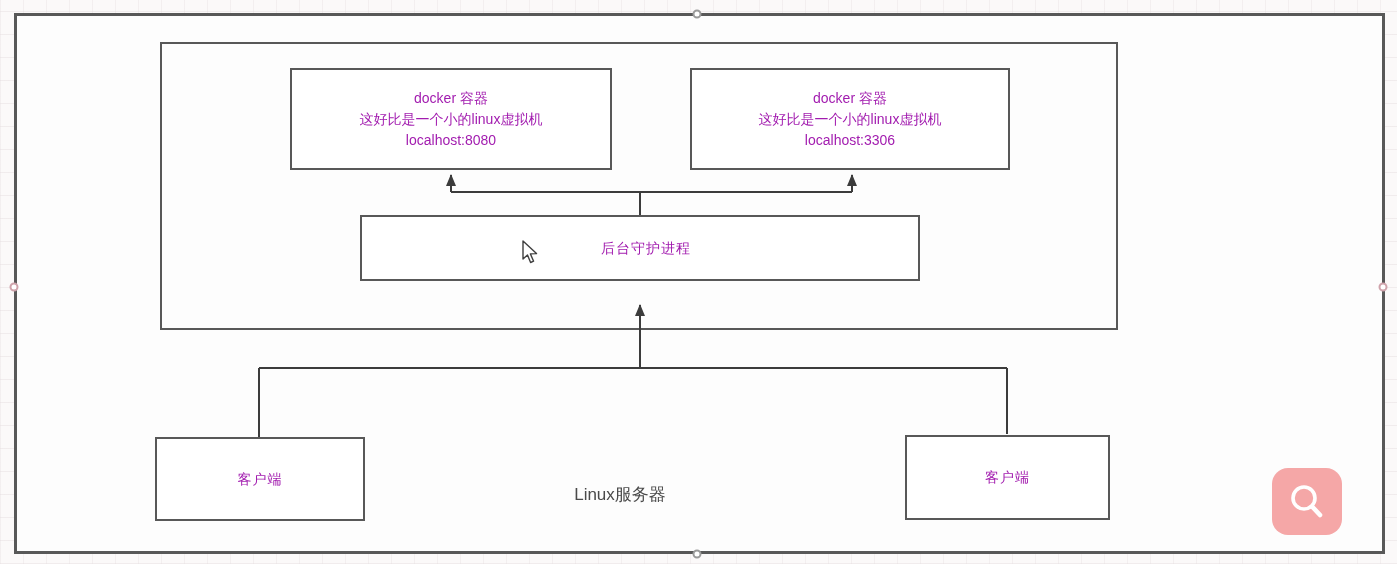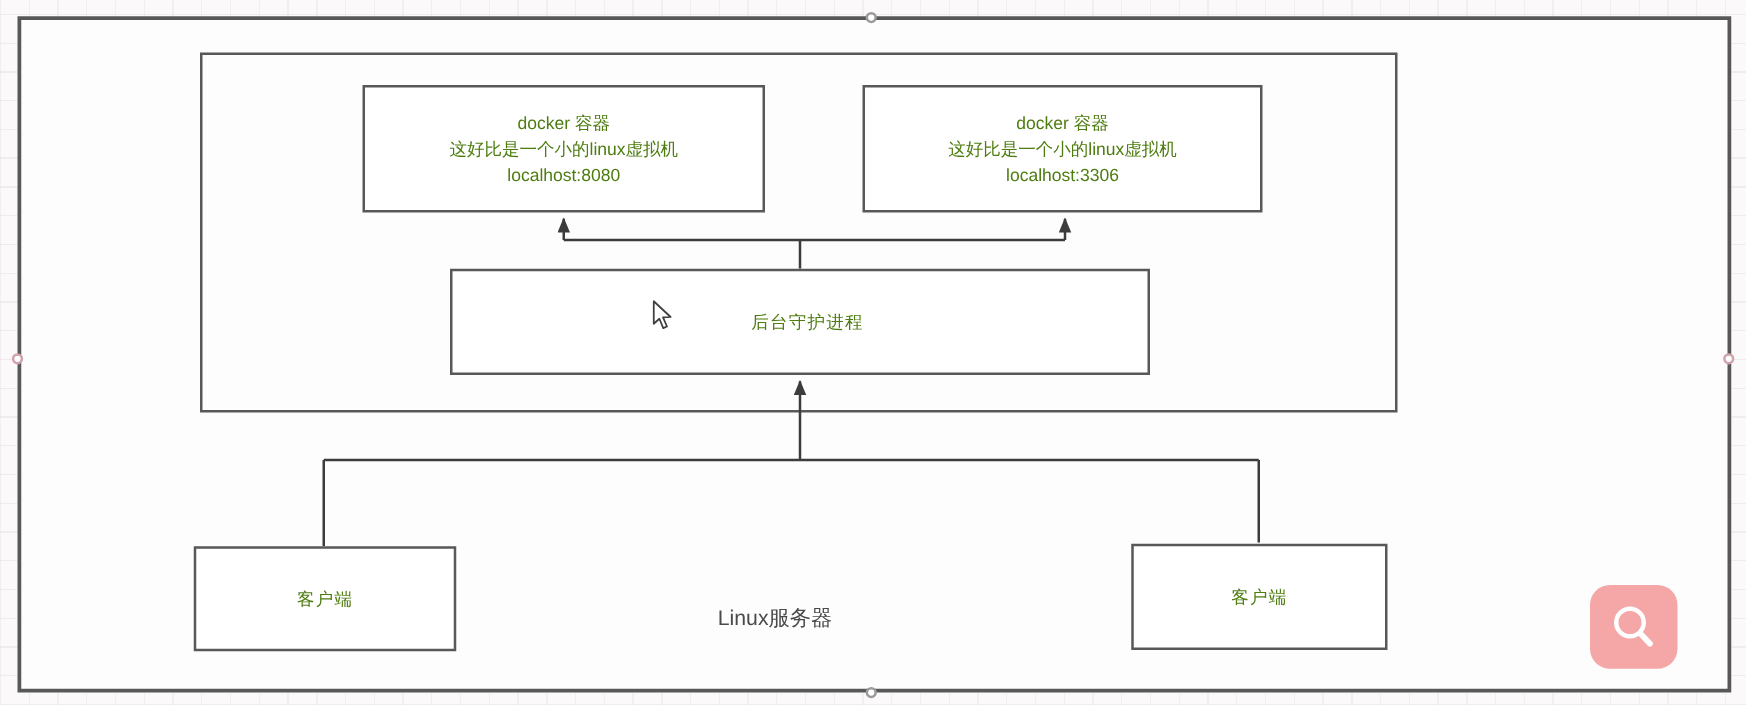--- a/index.html
+++ b/index.html
@@ -24,22 +24,22 @@
     box-sizing:border-box;
   }
   .outer-box{left:14px;top:13px;width:1371px;height:541px;border-width:3px;}
   .inner-box{left:160px;top:42px;width:958px;height:288px;}
   .node{
     display:flex;flex-direction:column;align-items:center;justify-content:center;
     text-align:center;background:#ffffff;
   }
   .docker1{left:290px;top:68px;width:322px;height:102px;}
   .docker2{left:690px;top:68px;width:320px;height:102px;}
-  .node .line{font-size:14px;line-height:21px;color:#4d7c0f;}
-  .daemon{left:360px;top:215px;width:560px;height:85px;padding-left:12px;}
+  .node .line{font-size:14px;line-height:21px;color:#a21caf;}
+  .daemon{left:360px;top:215px;width:560px;height:66px;padding-left:12px;}
   .daemon .line{font-size:14px;letter-spacing:1px;}
   .client-left{left:155px;top:437px;width:210px;height:84px;}
   .client-right{left:905px;top:435px;width:205px;height:85px;}
   .client-label{font-size:13px;letter-spacing:1px;}
   .server-label{
     position:absolute;left:565px;top:483px;width:110px;
     font-size:17px;color:#4a4a4a;text-align:center;
   }
   svg.connectors{position:absolute;left:0;top:0;pointer-events:none;}
   .handle{

